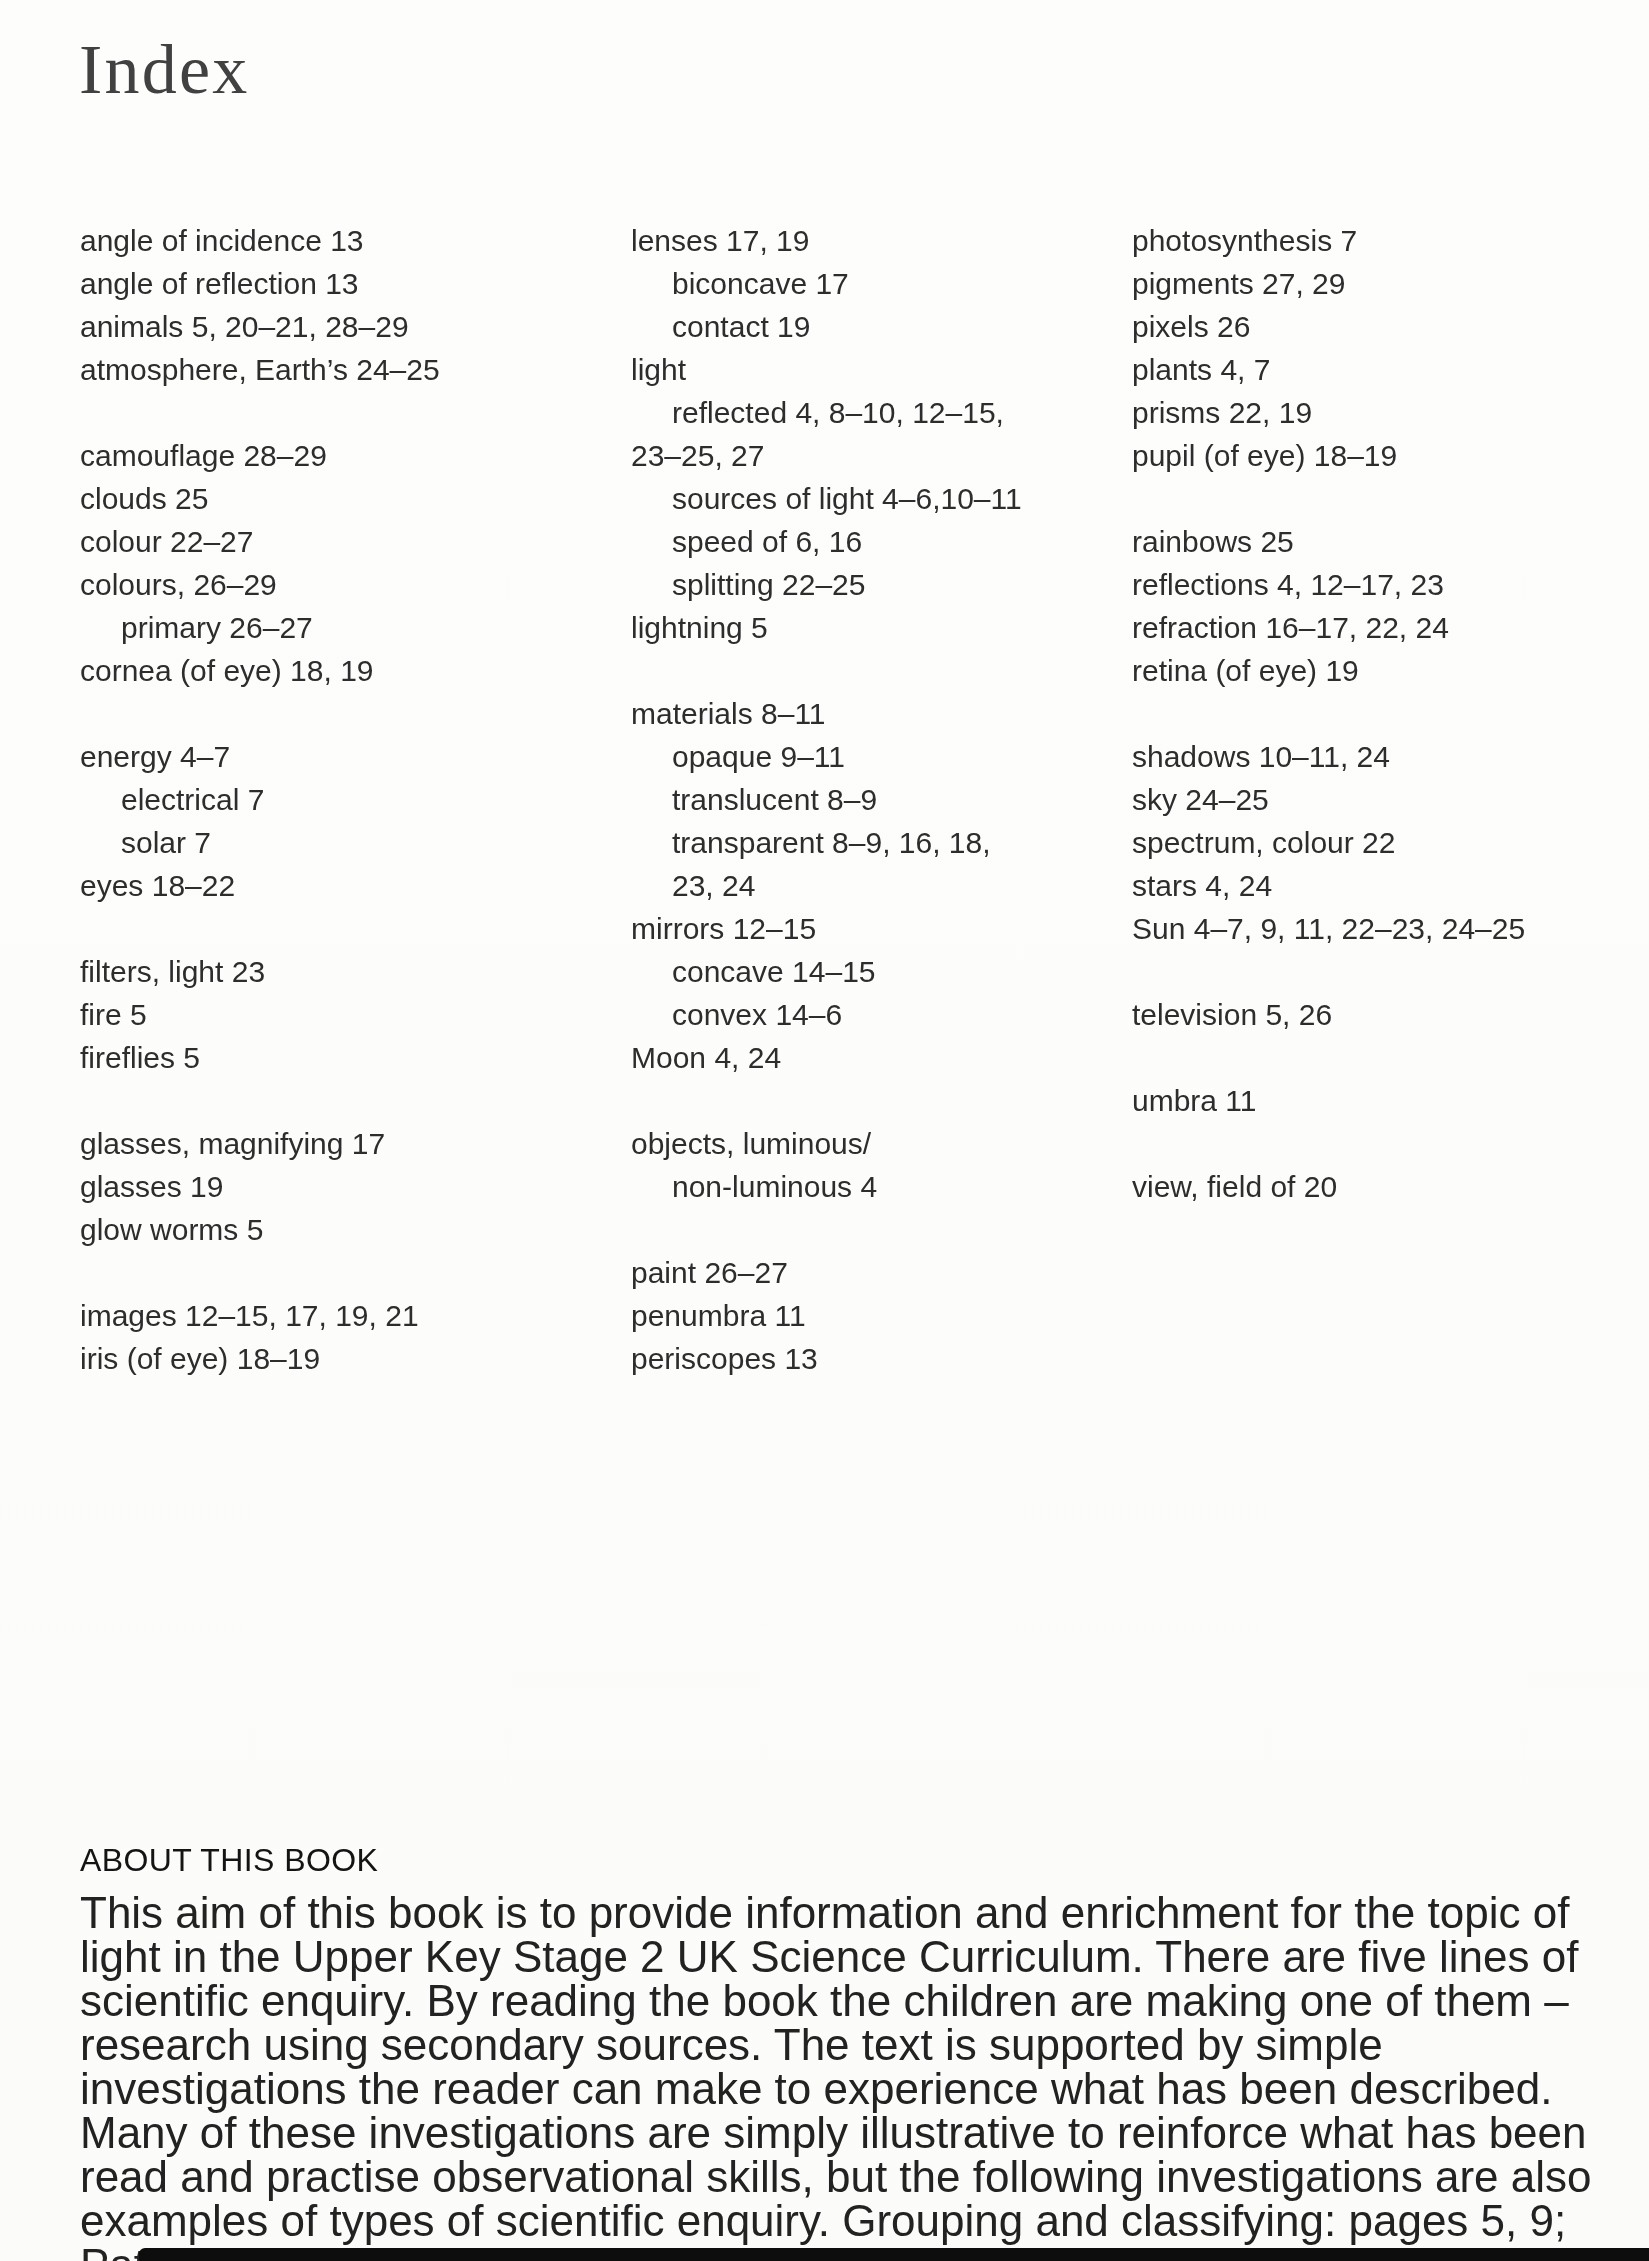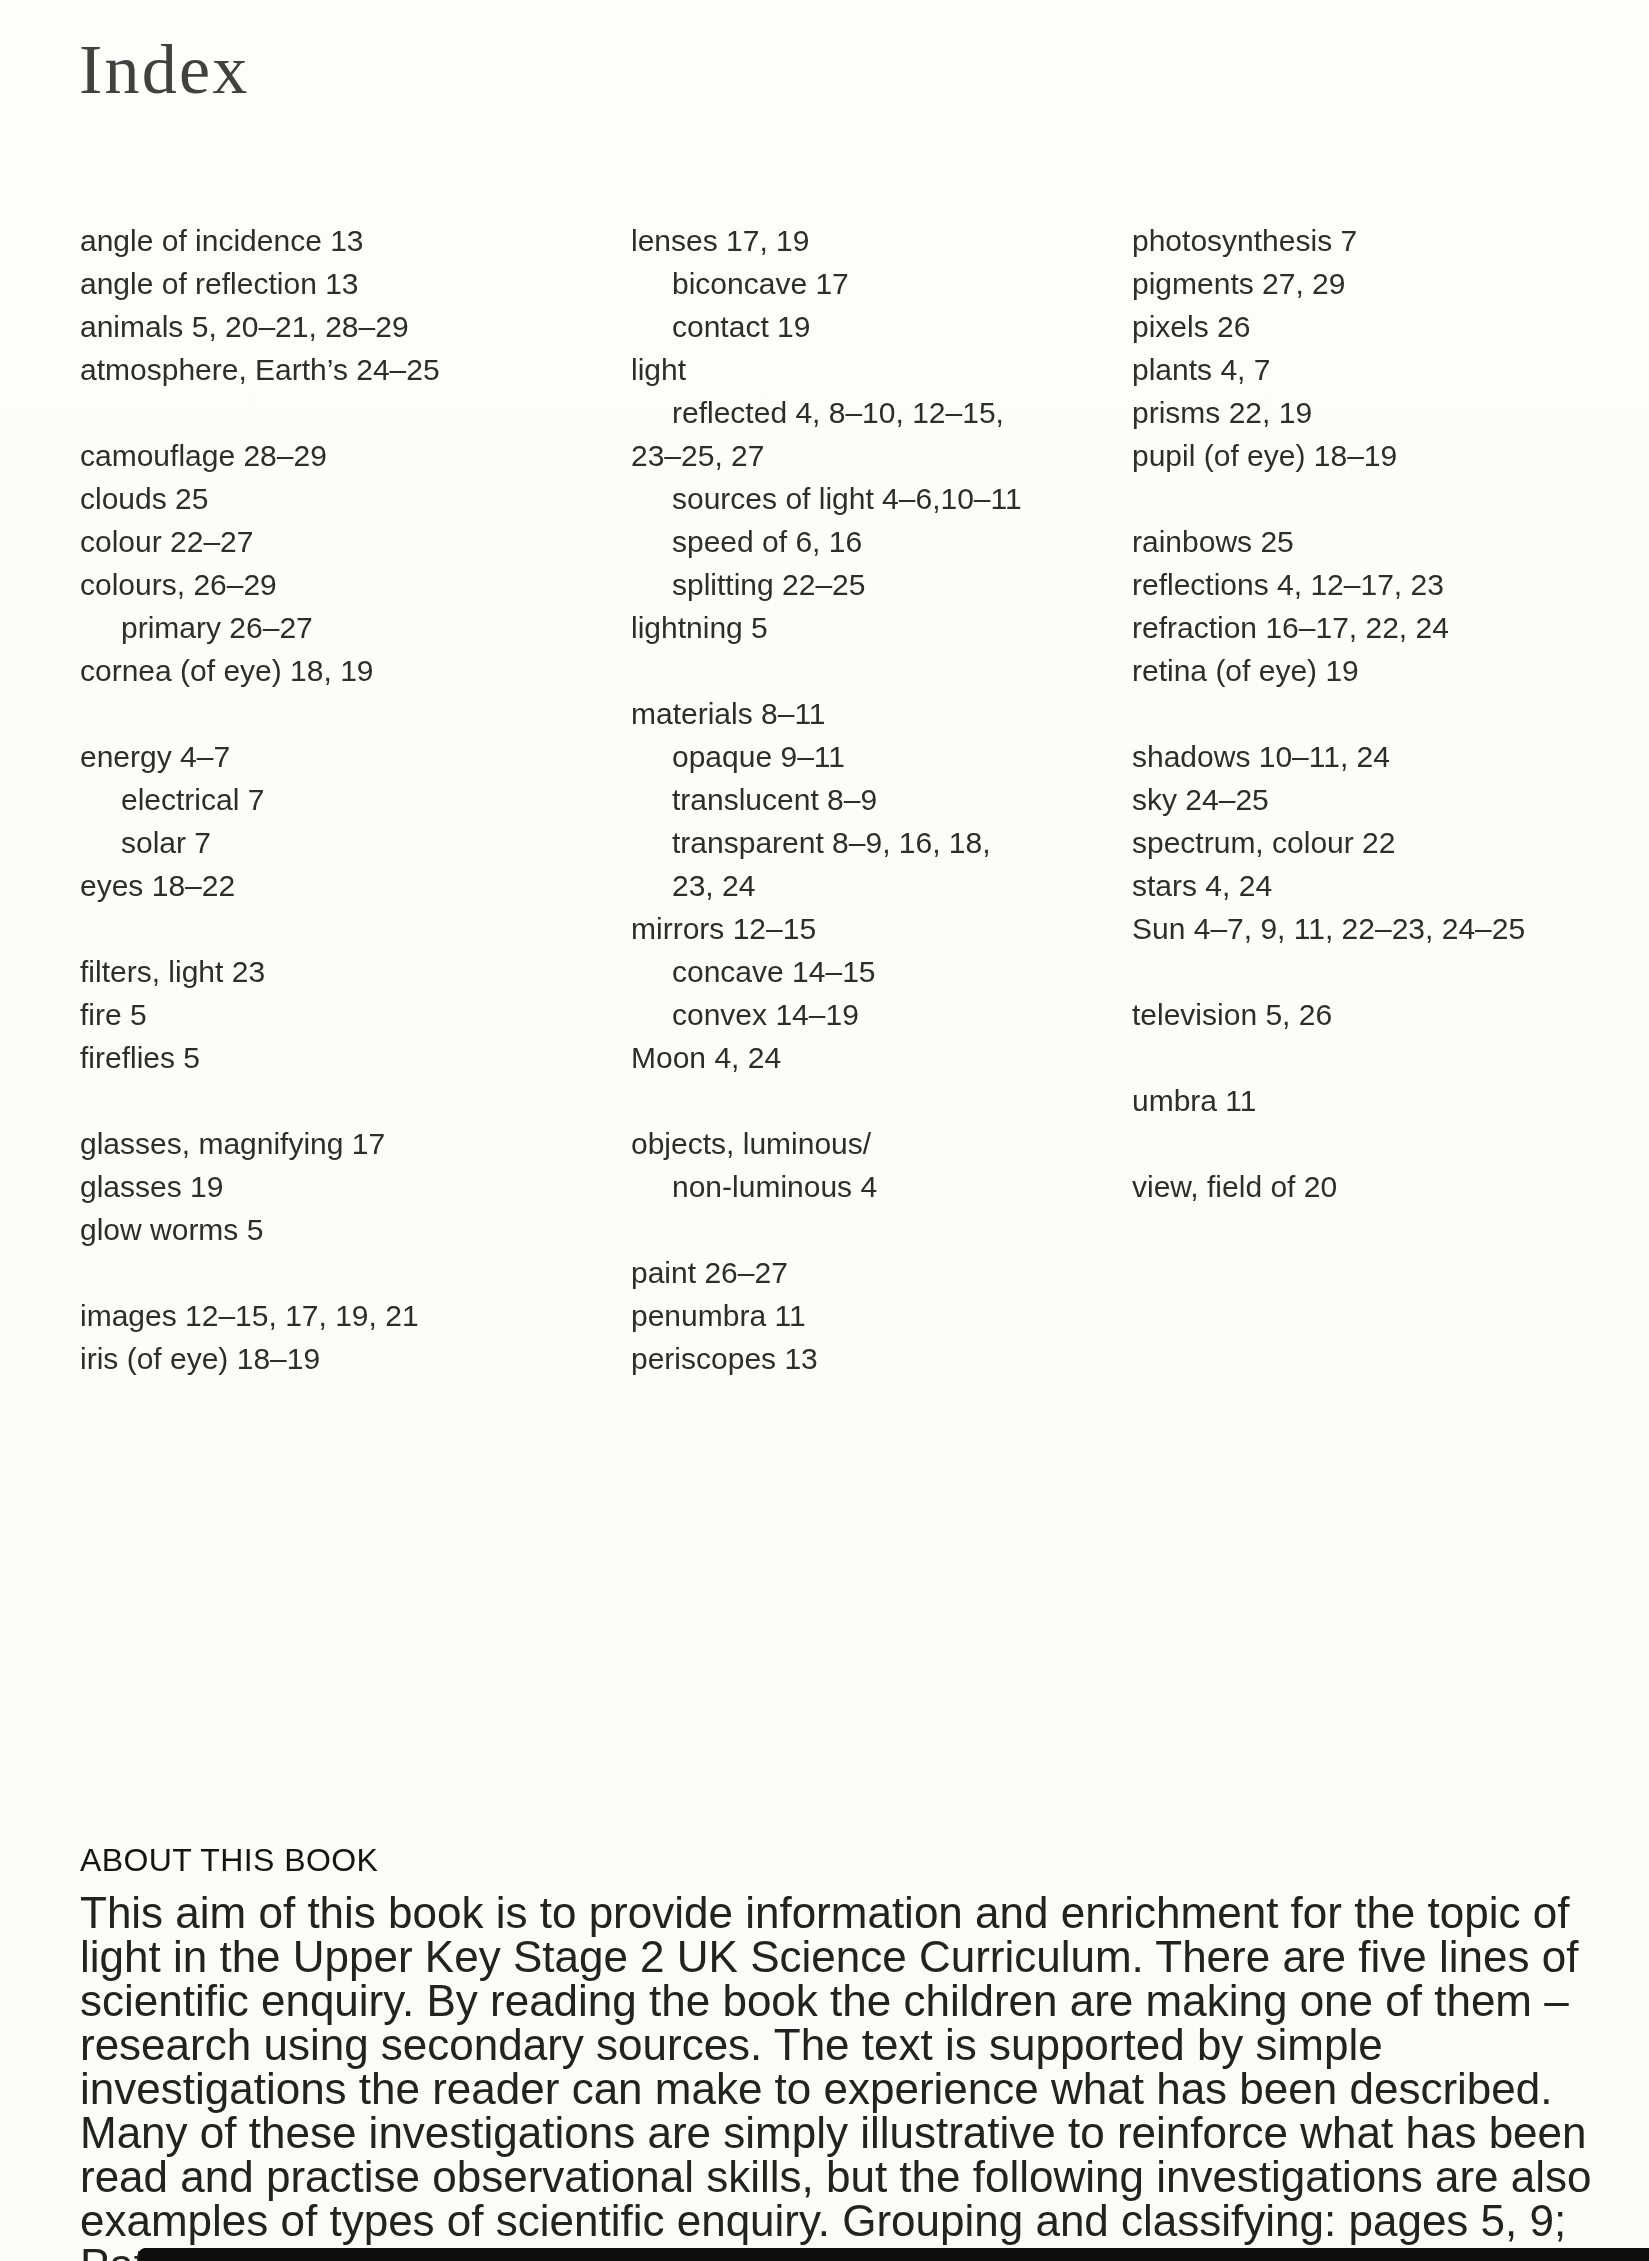--- a/index.html
+++ b/index.html
@@ -119,21 +119,21 @@
       <div class="entry indent-1">splitting 22–25</div>
       <div class="entry indent-0">lightning 5</div>
       <div class="gap"></div>
       <div class="entry indent-0">materials 8–11</div>
       <div class="entry indent-1">opaque 9–11</div>
       <div class="entry indent-1">translucent 8–9</div>
       <div class="entry indent-1">transparent 8–9, 16, 18,</div>
       <div class="entry indent-1">23, 24</div>
       <div class="entry indent-0">mirrors 12–15</div>
       <div class="entry indent-1">concave 14–15</div>
-      <div class="entry indent-1">convex 14–19</div>
+      <div class="entry indent-1">convex 14–6</div>
       <div class="entry indent-0">Moon 4, 24</div>
       <div class="gap"></div>
       <div class="entry indent-0">objects, luminous/</div>
       <div class="entry indent-1">non-luminous 4</div>
       <div class="gap"></div>
       <div class="entry indent-0">paint 26–27</div>
       <div class="entry indent-0">penumbra 11</div>
       <div class="entry indent-0">periscopes 13</div>
     </div>
 

